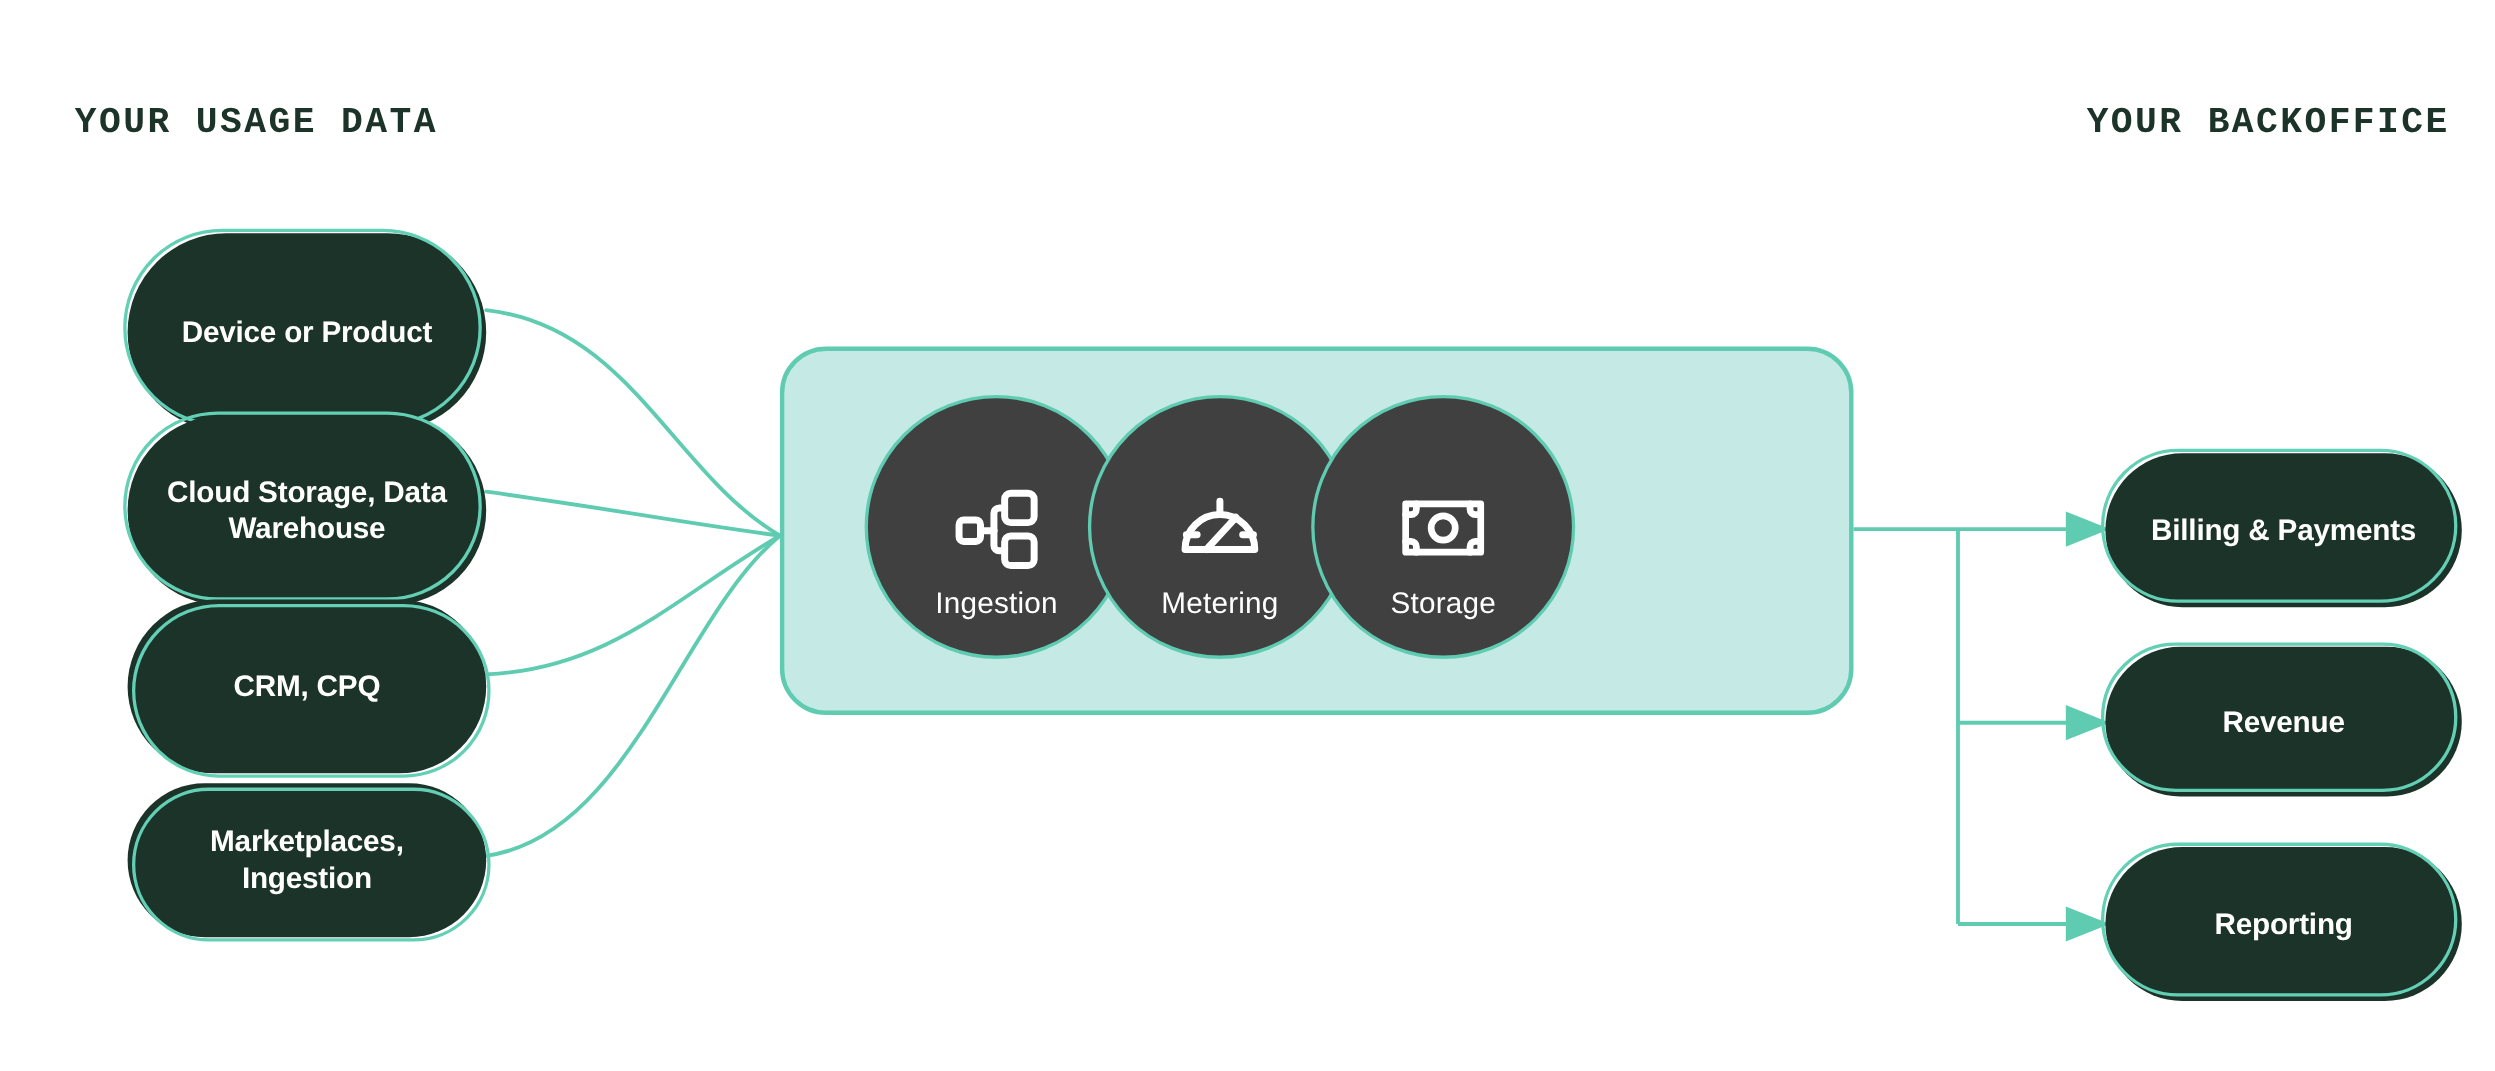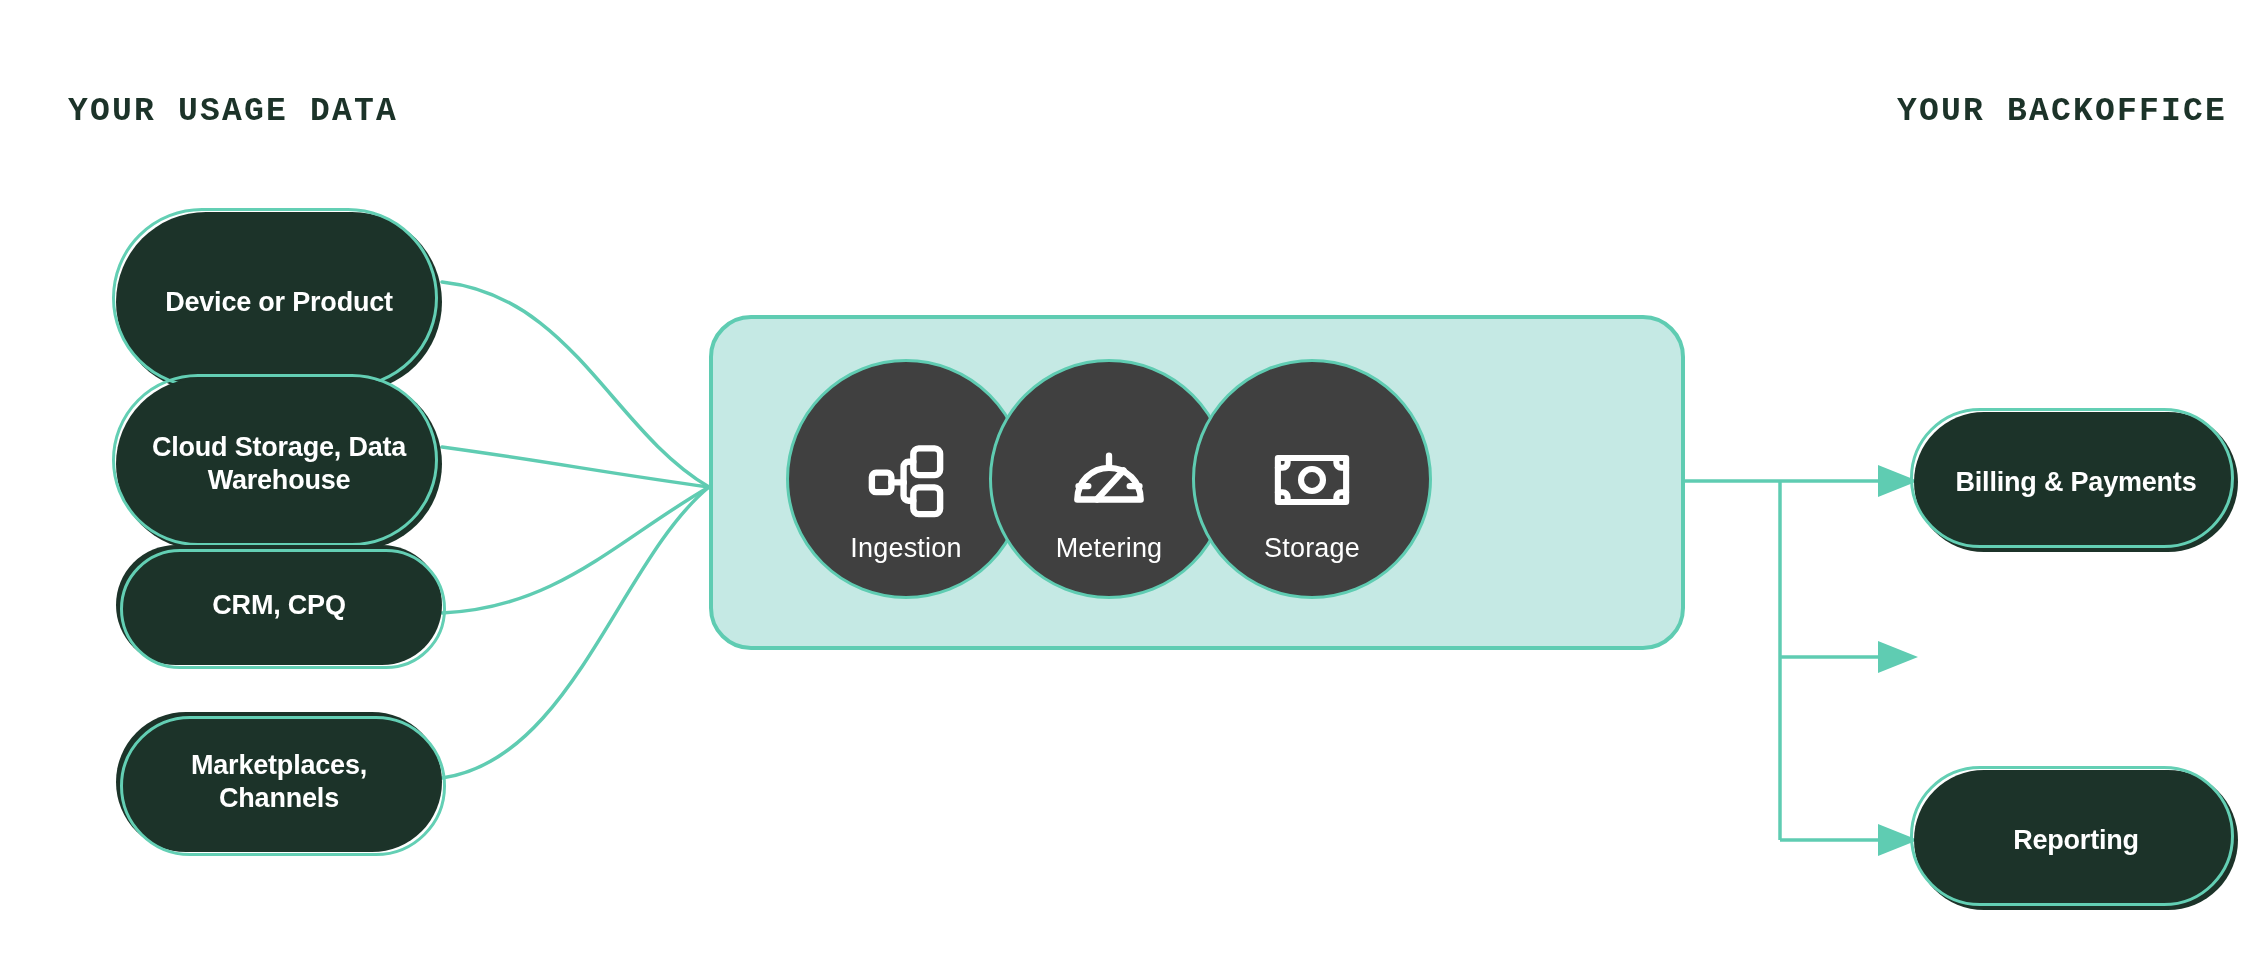--- a/index.html
+++ b/index.html
@@ -160,26 +160,26 @@
   </svg>
 
   <div class="pill" style="left:104px; top:212px; width:326px; height:180px;">
     <span class="pill-label">Device or Product</span>
   </div>
 
   <div class="pill" style="left:104px; top:378px; width:326px; height:172px;">
     <span class="pill-label">Cloud Storage, Data Warehouse</span>
   </div>
 
-  <div class="pill echo-down-left" style="left:104px; top:545px; width:326px; height:120px;">
+  <div class="pill echo-down-left" style="left:104px; top:545px; width:326px; height:158px;">
     <span class="pill-label">CRM, CPQ</span>
   </div>
 
   <div class="pill echo-down-left" style="left:104px; top:712px; width:326px; height:140px;">
-    <span class="pill-label">Marketplaces, Channels</span>
+    <span class="pill-label">Marketplaces, Ingestion</span>
   </div>
 
   <div id="center-panel">
 
     <div class="stage-circle" style="left:73px; top:40px;">
       <svg class="stage-icon" viewBox="0 0 64 64" fill="none" stroke="#ffffff" stroke-width="5.2" stroke-linecap="round" stroke-linejoin="round">
         <rect x="4" y="26" width="16" height="16" rx="3.5"></rect>
         <rect x="38" y="6" width="22" height="22" rx="4.5"></rect>
         <rect x="38" y="38" width="22" height="22" rx="4.5"></rect>
         <path d="M20 34 L30 34"></path>
@@ -211,18 +211,21 @@
       </svg>
       <span class="stage-label">Storage</span>
     </div>
 
   </div>
 
   <div class="pill" style="left:1902px; top:412px; width:324px; height:140px;">
     <span class="pill-label">Billing &amp; Payments</span>
   </div>
 
+  <div class="pill" style="left:1902px; top:588px; width:324px; height:136px;">
+    <span class="pill-label">Revenue</span>
+  </div>
 
   <div class="pill" style="left:1902px; top:770px; width:324px; height:140px;">
     <span class="pill-label">Reporting</span>
   </div>
 
 </div>
 
 </body></html>

